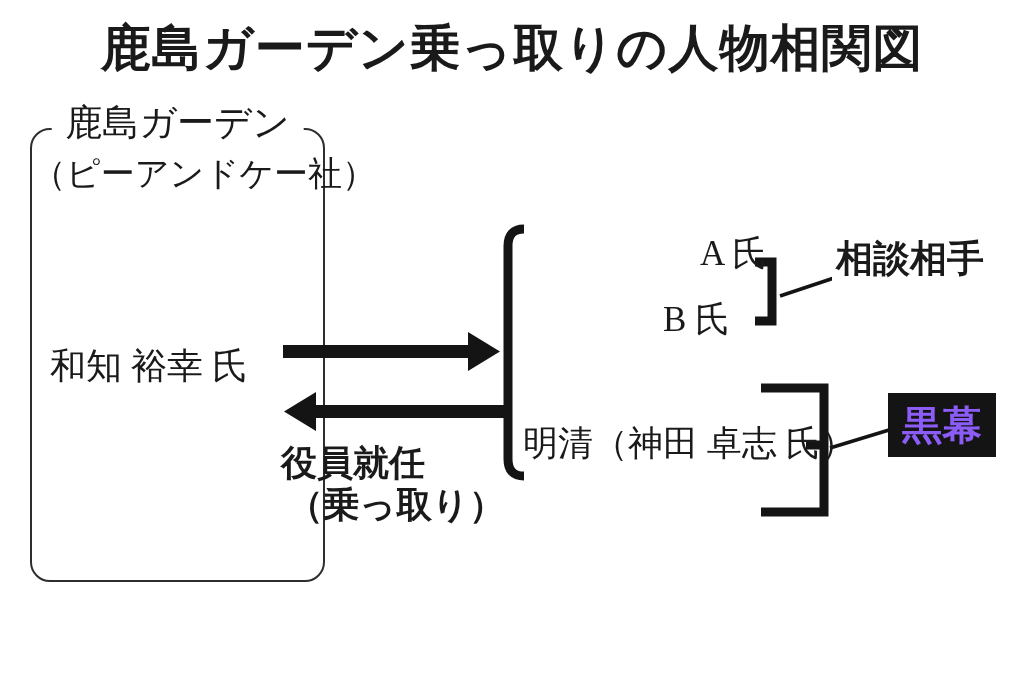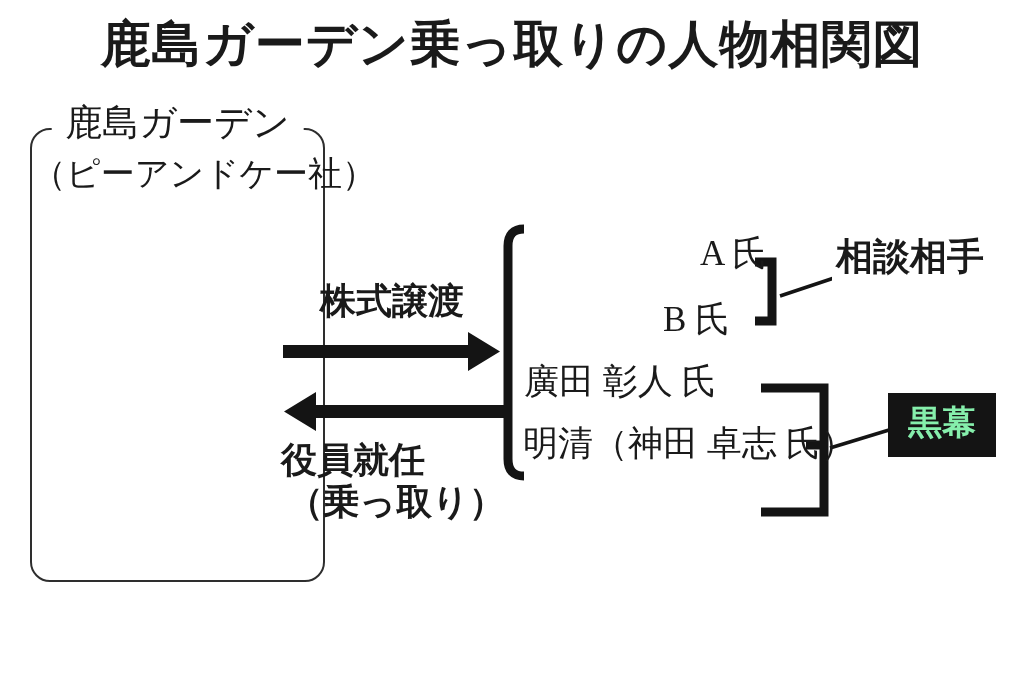--- a/index.html
+++ b/index.html
@@ -1,21 +1,21 @@
 <!DOCTYPE html>
 <html lang="ja"><head>
 <meta charset="utf-8">
 <style>
   html,body{margin:0;padding:0;background:#fff;}
   .canvas{
     position:relative;width:1024px;height:690px;background:#fff;
     color:#1a1a1a;overflow:hidden;
     font-family:"Liberation Serif","DejaVu Serif",serif;
   }
-  .gothic{font-family:Liberation Mono, monospace;font-weight:bold;}
+  .gothic{font-family:Liberation Sans, sans-serif;font-weight:bold;}
   .title{
     position:absolute;left:0;top:20px;width:100%;text-align:center;
     font-size:50px;line-height:56px;letter-spacing:1px;
   }
   .box{position:absolute;border:2px solid #2e2e2e;border-radius:20px;background:#fff;}
   .left-box{left:30px;top:128px;width:291px;height:450px;}
   .right-box{left:455px;top:133px;width:403px;height:509px;}
   .box-label{
     position:absolute;left:50%;transform:translateX(-50%);top:-26px;
     background:#fff;padding:0 14px;font-size:37px;line-height:42px;white-space:nowrap;font-family:Liberation Mono, monospace;
@@ -37,34 +37,35 @@
   .rel-label{position:absolute;white-space:nowrap;}
   .stock-label{left:281px;top:283px;width:222px;text-align:center;font-size:36px;line-height:42px;}
   .officer-label{left:281px;top:442px;width:224px;text-align:left;font-size:36px;line-height:42px;}
   .takeover-label{left:281px;top:484px;width:224px;text-align:right;font-size:36px;line-height:42px;}
   .advisor-label{
     left:832px;top:236px;font-size:37px;line-height:46px;
     background:#fff;padding:0 4px;
   }
   .mastermind-box{
     position:absolute;left:888px;top:393px;width:108px;height:64px;
-    background:#141414;color:#86efac;display:flex;align-items:center;justify-content:center;
-    font-size:34px;line-height:1;white-space:nowrap;
+    background:#141414;color:#8b5cf6;display:flex;align-items:center;justify-content:center;
+    font-size:40px;line-height:1;white-space:nowrap;
   }
 </style>
 </head>
 <body>
 
 <div class="canvas">
 
   <div class="title gothic">鹿島ガーデン乗っ取りの人物相関図</div>
 
   <div class="box left-box">
     <span class="box-label">鹿島ガーデン</span>
     <div class="sub-label">（ピーアンドケー社）</div>
+    <div class="person-wachi">和知 裕幸 氏</div>
   </div>
 
 
   <svg class="overlay" width="1024" height="690" viewBox="0 0 1024 690" xmlns="http://www.w3.org/2000/svg">
 
     <path d="M524 229 Q508 229 508 246 L508 459 Q508 476 524 476" fill="none" stroke="#141414" stroke-width="9"></path>
 
     <polygon points="283,345 468,345 468,332 500,351.5 468,371 468,358 283,358" fill="#141414"></polygon>
 
     <polygon points="511,405 316,405 316,392 284,411.5 316,431 316,418 511,418" fill="#141414"></polygon>
@@ -74,22 +75,20 @@
     <line x1="780" y1="296" x2="834" y2="278" stroke="#141414" stroke-width="3.5"></line>
 
     <path d="M761 388 L824 388 L824 512 L761 512" fill="none" stroke="#141414" stroke-width="9"></path>
     <path d="M806 445 L824 445" fill="none" stroke="#141414" stroke-width="9"></path>
 
     <line x1="830" y1="448" x2="889" y2="430" stroke="#141414" stroke-width="3.5"></line>
   </svg>
 
   <div class="member m0">A 氏</div>
   <div class="member m1">B 氏</div>
-  <div class="member m2">廣田 彰人 氏</div>
   <div class="member m3">明清（神田 卓志 氏）</div>
 
-  <div class="rel-label gothic stock-label">株式譲渡</div>
   <div class="rel-label gothic officer-label">役員就任</div>
   <div class="rel-label gothic takeover-label">（乗っ取り）</div>
   <div class="rel-label gothic advisor-label">相談相手</div>
   <div class="mastermind-box gothic">黒幕</div>
 
 </div>
 
 </body></html>

